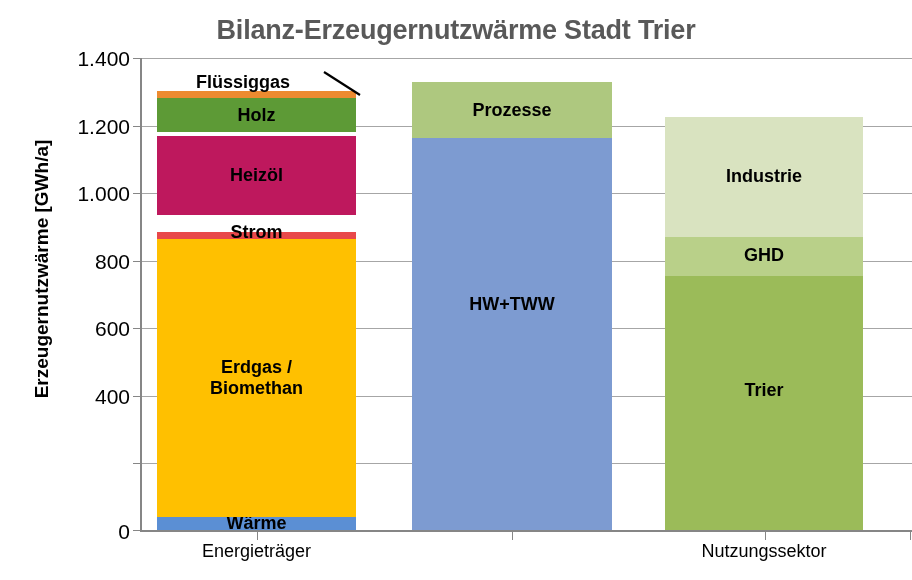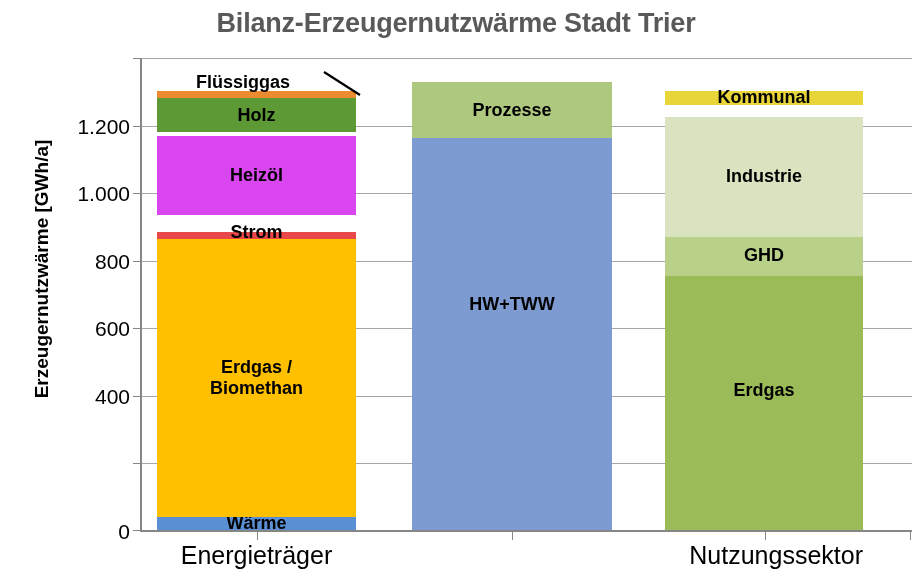--- a/index.html
+++ b/index.html
@@ -19,21 +19,21 @@
     position: absolute;
     left: 0; top: 0;
     width: 912px;
     height: 580px;
   }
 
   
   #chart-title {
     position: absolute;
     left: 0;
-    top: 8px;
+    top: 15px;
     width: 912px;
     text-align: center;
     font-size: 27px;
     font-weight: bold;
     color: #595959;
     letter-spacing: -0.2px;
     white-space: nowrap;
   }
 
   
@@ -143,21 +143,21 @@
     top: 70px;
     width: 46px;
     height: 28px;
     overflow: visible;
   }
 
   
   .cat-label {
     position: absolute;
     top: 541px;
-    font-size: 25px;
+    font-size: 18px;
     color: #000000;
     text-align: center;
     white-space: nowrap;
   }
   .cat-tick {
     position: absolute;
     top: 531px;
     width: 1px;
     height: 9px;
     background: #868686;
@@ -165,20 +165,21 @@
 </style>
 </head>
 <body>
 
 <div id="chart-root">
 
   <div id="chart-title">Bilanz-Erzeugernutzwärme Stadt Trier</div>
 
   <div id="y-axis-title">Erzeugernutzwärme [GWh/a]</div>
 
+  <div class="y-label" style="top:47px;">1.400</div>
   <div class="y-label" style="top:115px;">1.200</div>
   <div class="y-label" style="top:182px;">1.000</div>
   <div class="y-label" style="top:250px;">800</div>
   <div class="y-label" style="top:317px;">600</div>
   <div class="y-label" style="top:385px;">400</div>
   <div class="y-label" style="top:520px;">0</div>
 
   <div id="plot-area">
 
     <div class="gridline" style="top:0px;"></div>
@@ -212,21 +213,21 @@
           <span>Erdgas /</span><br>
           <span>Biomethan</span>
         </span>
       </div>
 
       <div class="segment" style="bottom:291px; height:7px; background:#e8484a;">
         <span class="seg-label" style="position:absolute; top:-9px;">Strom</span>
       </div>
 
 
-      <div class="segment" style="bottom:315px; height:79px; background:#d946ef;">
+      <div class="segment" style="bottom:315px; height:79px; background:#be185d;">
         <span class="seg-label">Heizöl</span>
       </div>
 
       <div class="segment" style="bottom:398px; height:34px; background:#5d9a36;">
         <span class="seg-label">Holz</span>
       </div>
 
       <div class="segment" style="bottom:432px; height:7px; background:#ed8b30;"></div>
     </div>
 
@@ -237,43 +238,40 @@
       </div>
 
       <div class="segment" style="bottom:392px; height:56px; background:#aec87f;">
         <span class="seg-label">Prozesse</span>
       </div>
     </div>
 
     <div class="bar-group" style="left:525px; width:198px; height:439px;">
 
       <div class="segment" style="bottom:0px; height:254px; background:#9bbb59;">
-        <span class="seg-label" style="position:absolute; top:105px;">Erdgas</span>
+        <span class="seg-label" style="position:absolute; top:105px;">Trier</span>
       </div>
 
       <div class="segment" style="bottom:254px; height:41px; background:#b9d089;">
         <span class="seg-label">GHD</span>
       </div>
 
       <div class="segment" style="bottom:293px; height:120px; background:#d9e3c0;">
         <span class="seg-label" style="position:absolute; top:50px;">Industrie</span>
       </div>
 
-      <div class="segment" style="bottom:425px; height:14px; background:#e8d53a;">
-        <span class="seg-label" style="position:absolute; top:-3px;">Kommunal</span>
-      </div>
     </div>
 
     <div class="cat-tick" style="left:117px; top:473px;"></div>
     <div class="cat-tick" style="left:372px; top:473px;"></div>
     <div class="cat-tick" style="left:625px; top:473px;"></div>
     <div class="cat-tick" style="left:770px; top:473px;"></div>
   </div>
 
   <div id="callout-fluessiggas">Flüssiggas</div>
   <svg id="callout-leader" width="46" height="28" viewBox="0 0 46 28">
     <line x1="0" y1="2" x2="36" y2="25" stroke="#000000" stroke-width="2.2"></line>
   </svg>
 
   <div class="cat-label" style="left:157px; width:199px;">Energieträger</div>
-  <div class="cat-label" style="left:665px; width:198px;text-align:right;">Nutzungssektor</div>
+  <div class="cat-label" style="left:665px; width:198px;">Nutzungssektor</div>
 
 </div>
 
 </body></html>

